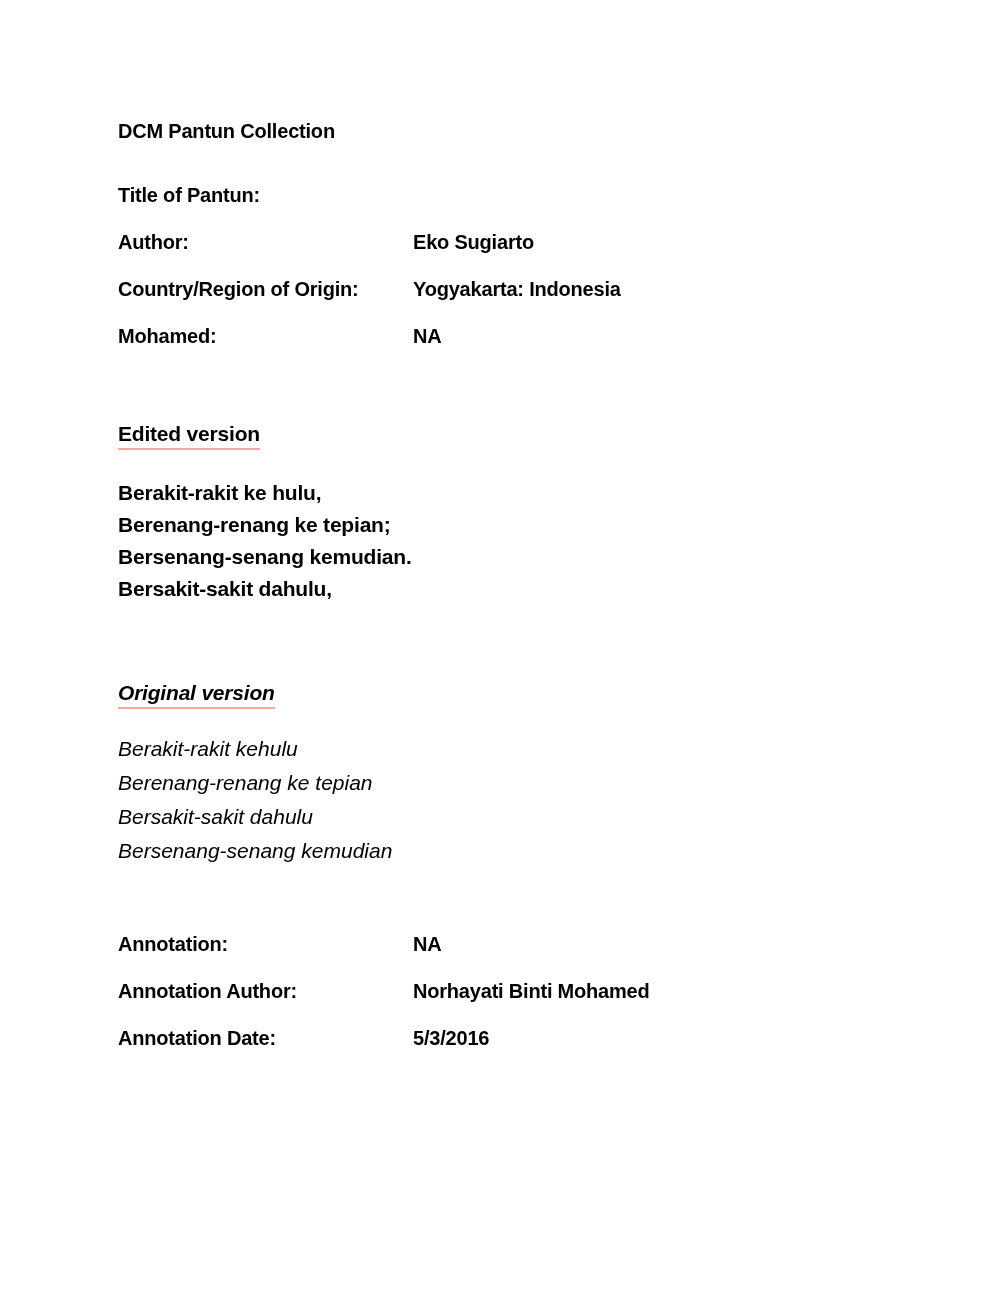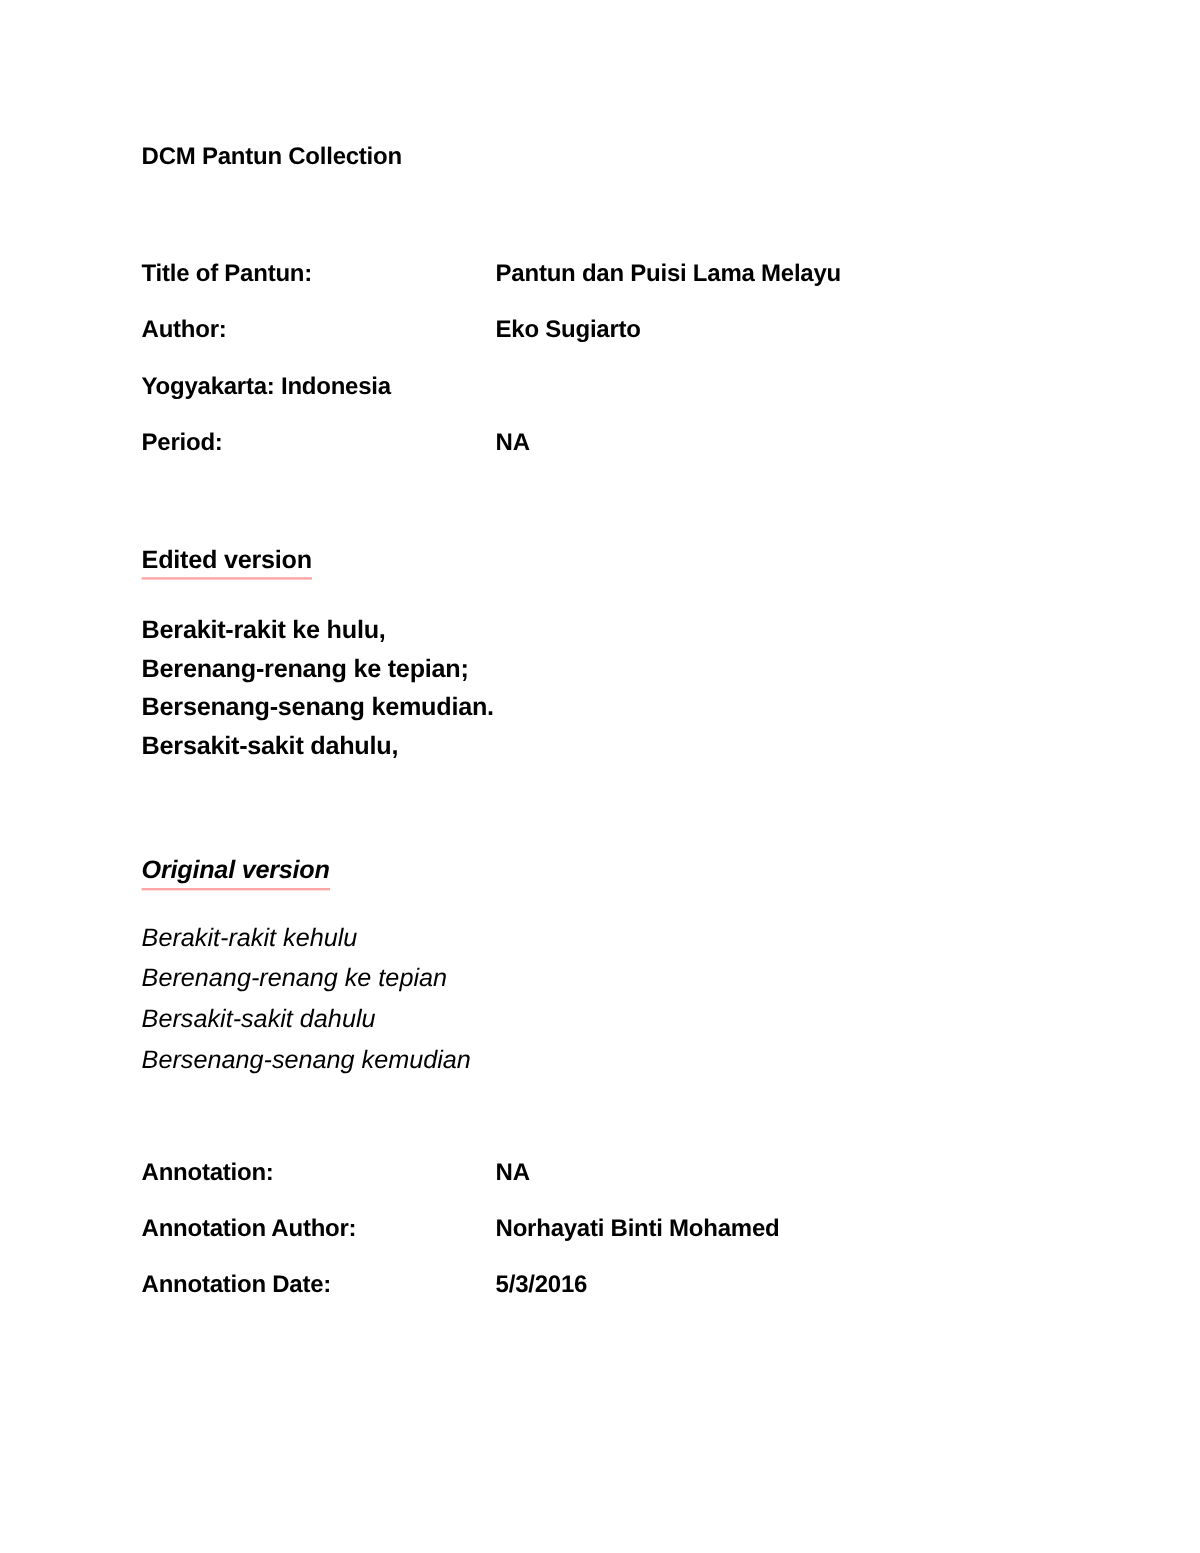--- a/index.html
+++ b/index.html
@@ -19,21 +19,21 @@
     overflow: hidden;
   }
 
   .doc-title {
     font-size: 20px;
     font-weight: bold;
     line-height: 24px;
     letter-spacing: -0.2px;
   }
 
-  .meta-block { margin-top: 73px; }
+  .meta-block { margin-top: 40px; }
   .anno-block { margin-top: 64px; }
 
   .meta-row {
     display: flex;
     line-height: 24px;
     margin-top: 23px;
   }
   .meta-row:first-child { margin-top: 0; }
 
   .meta-label {
@@ -94,31 +94,31 @@
 </head>
 <body>
 
 <div class="page">
 
   <div class="doc-title">DCM Pantun Collection</div>
 
   <div class="meta-block">
     <div class="meta-row">
       <div class="meta-label">Title of Pantun:</div>
-      <div class="meta-value">Pantun dan Puisi Lama Melayu</div>
     </div>
     <div class="meta-row">
       <div class="meta-label">Author:</div>
       <div class="meta-value">Eko Sugiarto</div>
     </div>
     <div class="meta-row">
+      <div class="meta-label">Country/Region of Origin:</div>
       <div class="meta-value">Yogyakarta: Indonesia</div>
     </div>
     <div class="meta-row">
-      <div class="meta-label">Period:</div>
+      <div class="meta-label">Mohamed:</div>
       <div class="meta-value">NA</div>
     </div>
   </div>
 
   <div class="section-heading edited">
     <span class="underlined">Edited version</span>
   </div>
 
   <div class="poem edited-poem">
     <div class="poem-line">Berakit-rakit ke hulu,</div>

